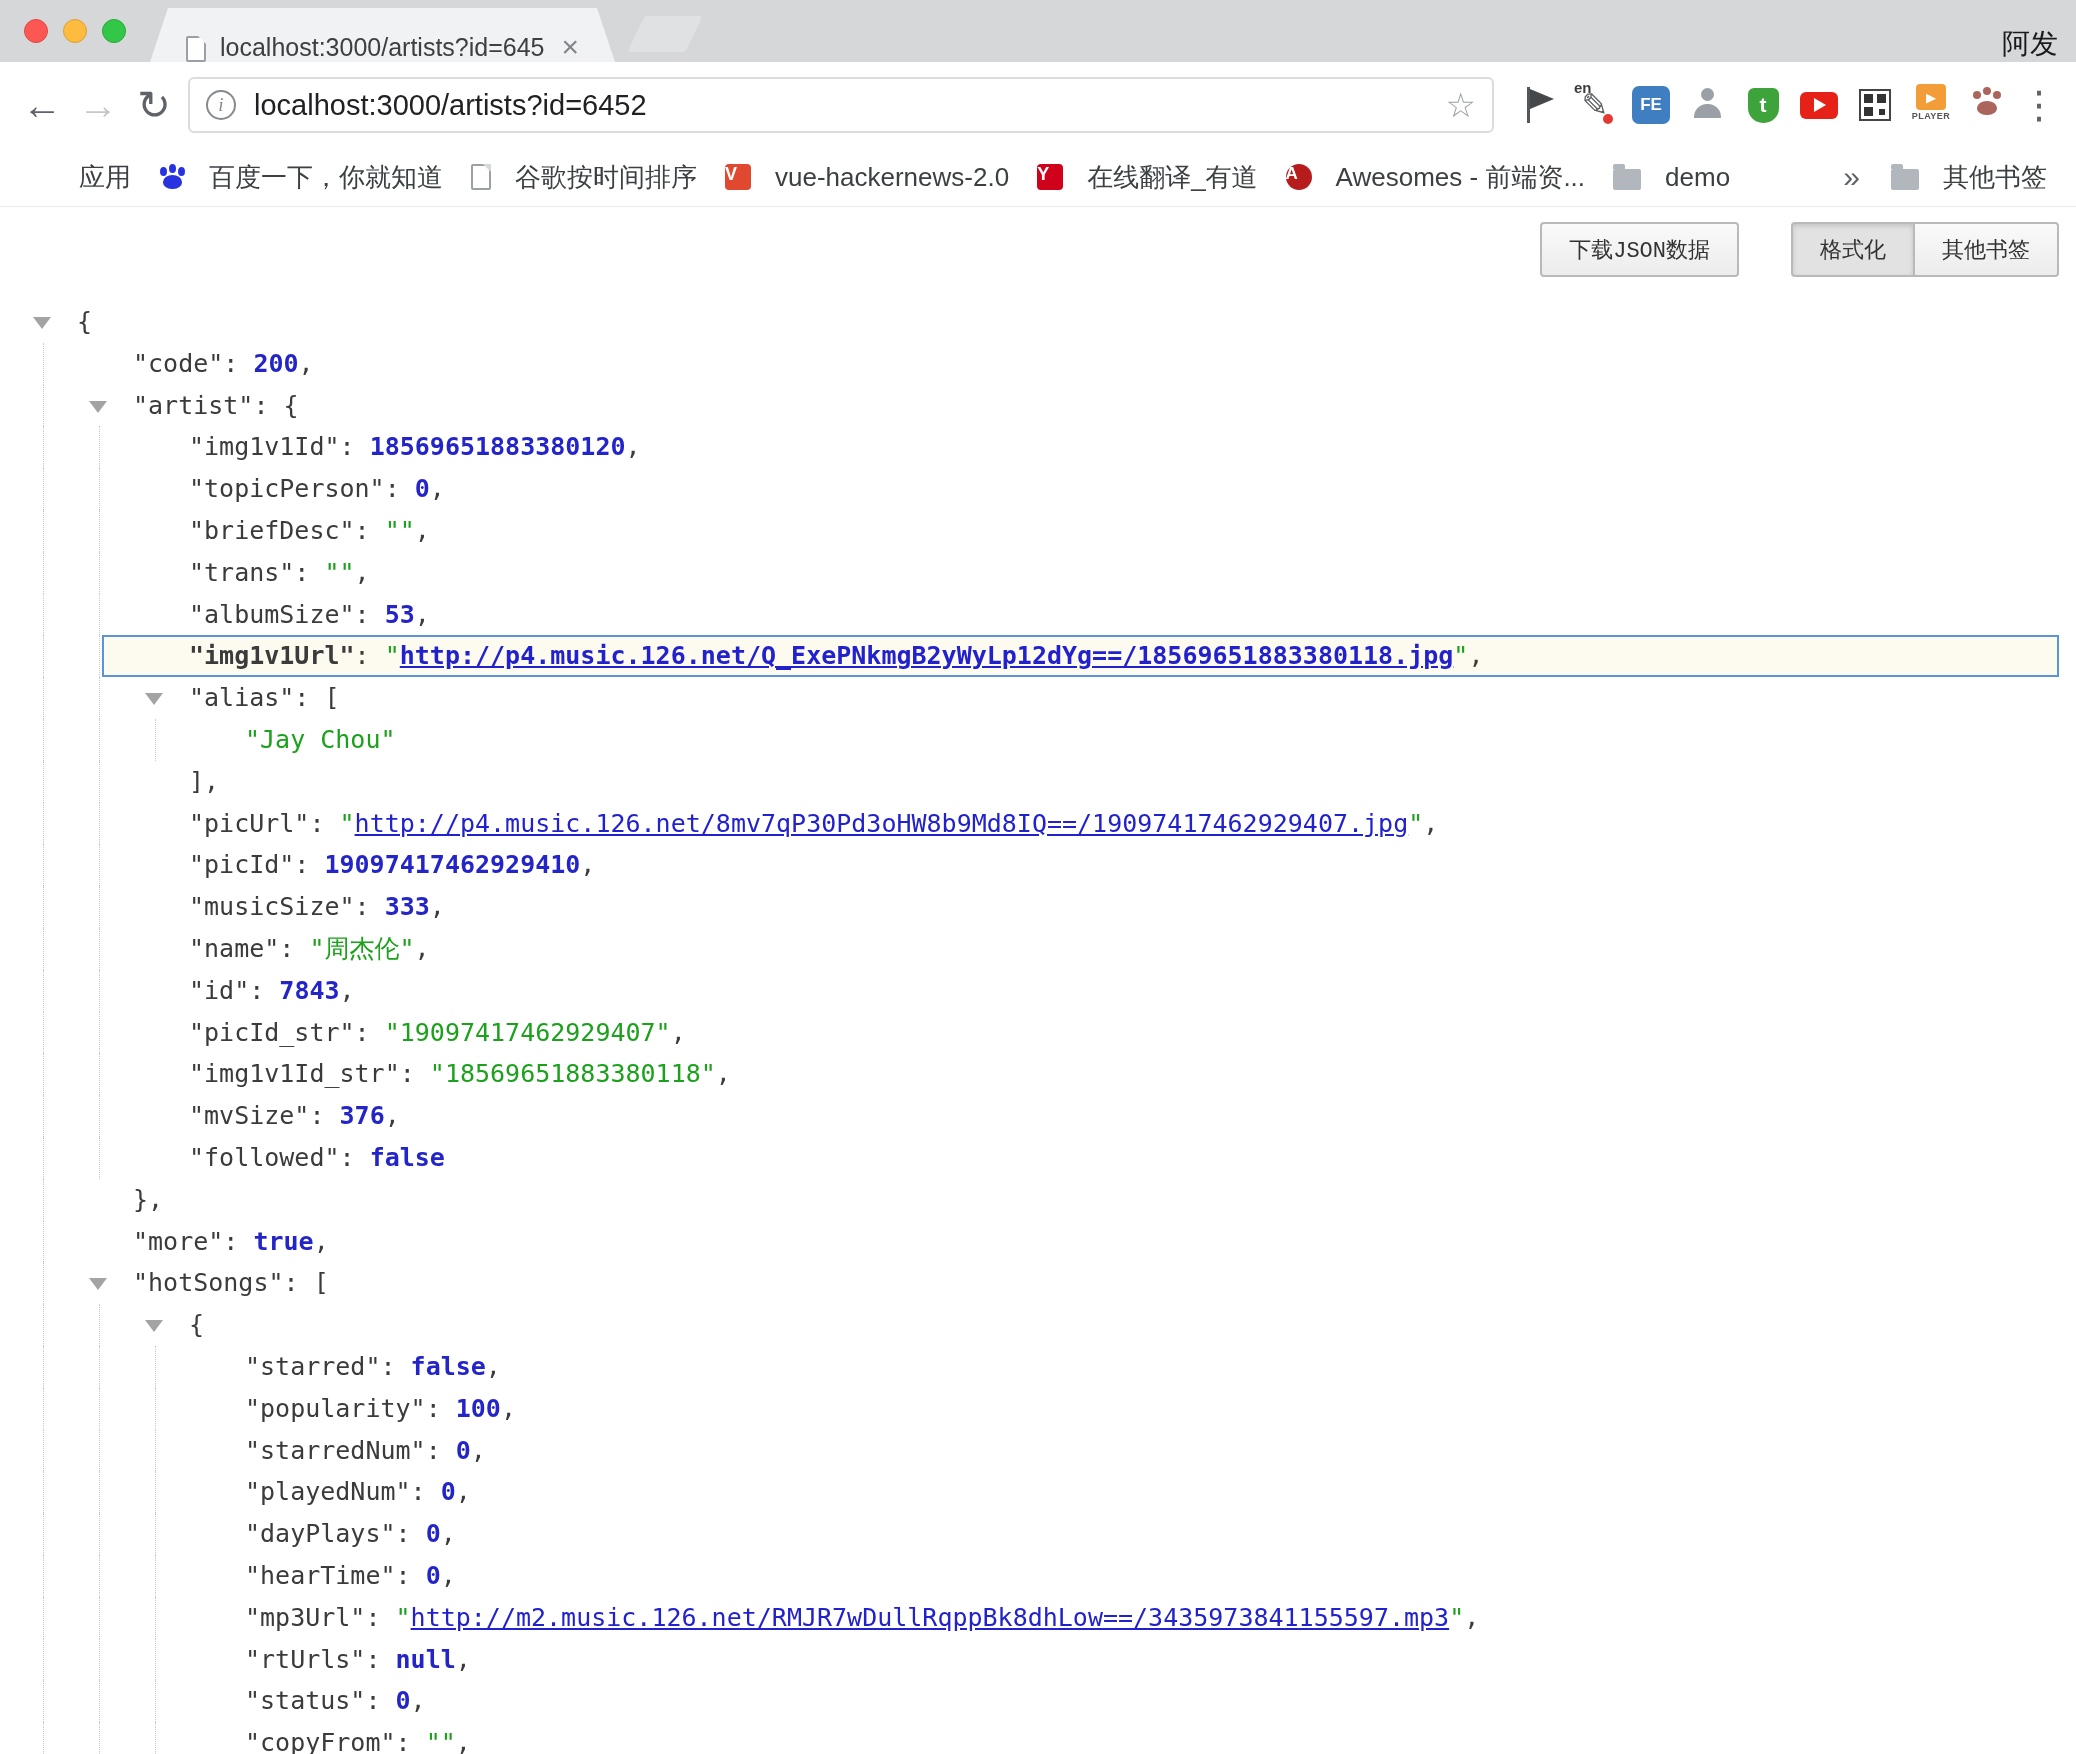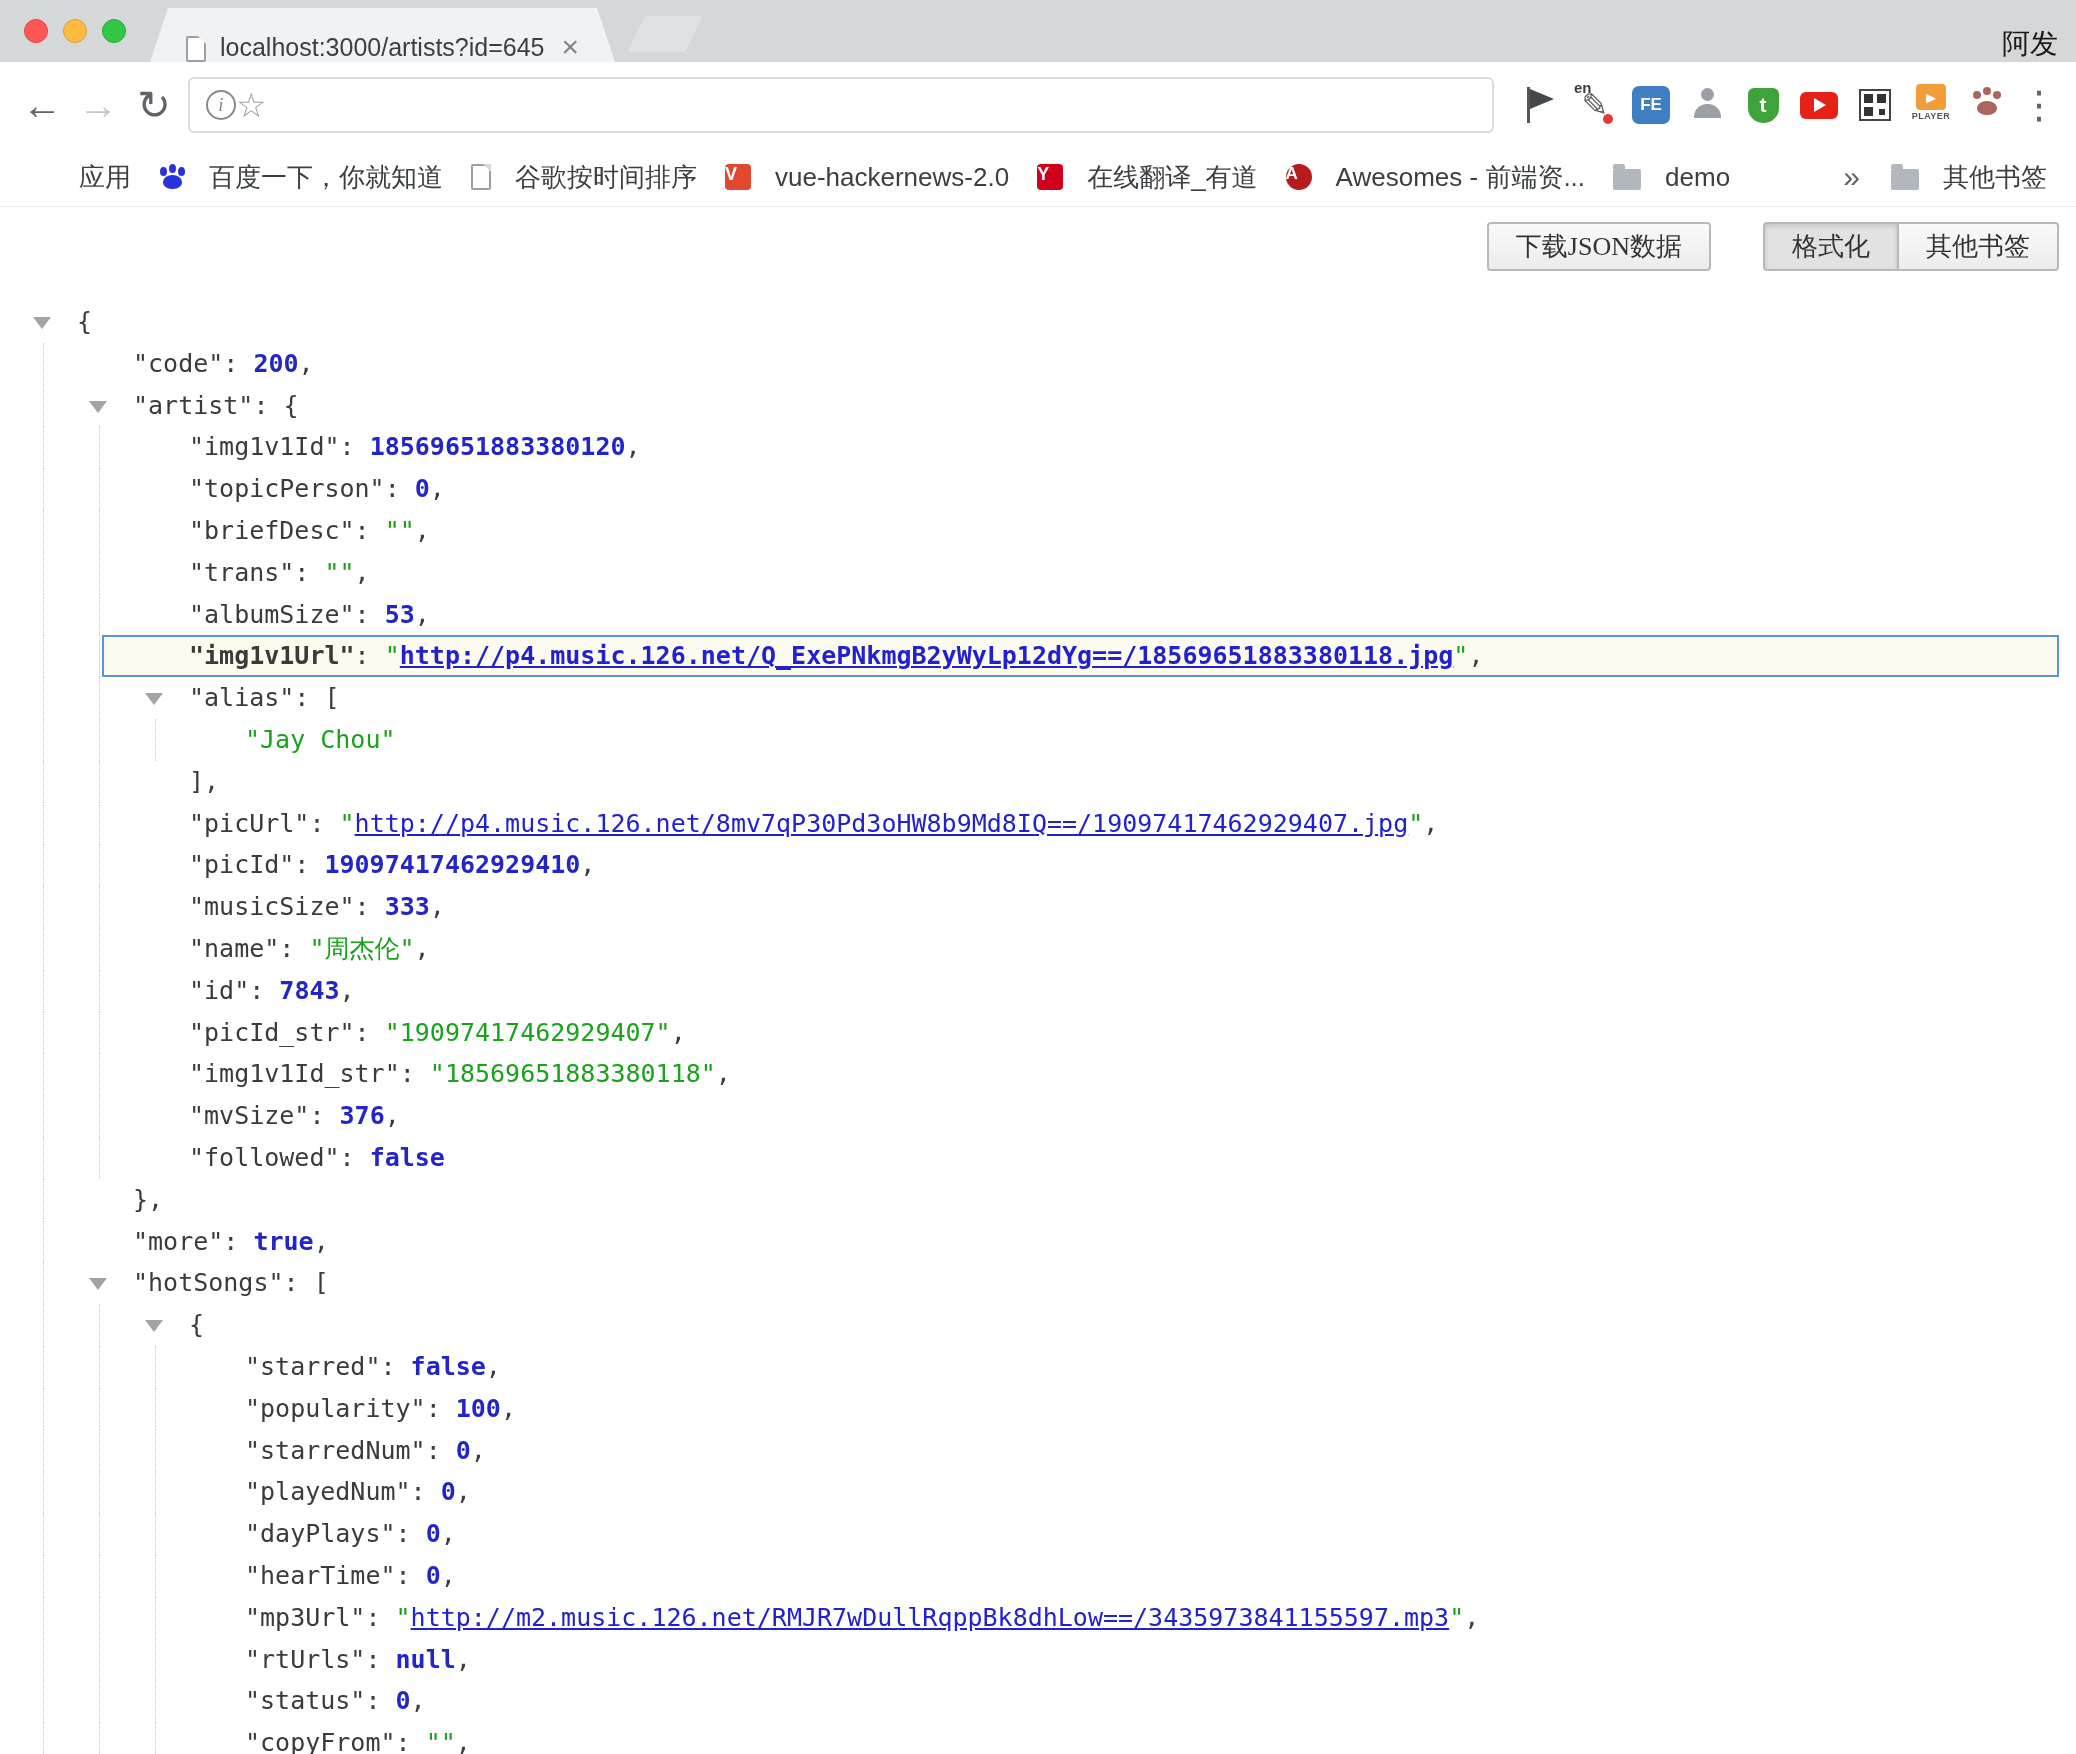--- a/index.html
+++ b/index.html
@@ -99,23 +99,23 @@
   .bm-vue{background:#e0492f}
   .bm-youdao{background:#d0021b}
   .bm-circle{width:26px;height:26px;border-radius:50%;background:#b71c1c;color:#fff;font-weight:bold;font-size:17px;
     display:flex;align-items:center;justify-content:center}
   .bm-folder{width:28px;height:21px;background:#b2b7bd;border-radius:2px;position:relative;margin-top:5px}
   .bm-folder::before{content:'';position:absolute;top:-5px;left:0;width:12px;height:5px;background:#b2b7bd;border-radius:2px 2px 0 0}
 
   
   .content{flex:1;position:relative;background:#fff;overflow:hidden}
   .json-buttons{position:absolute;top:15px;right:17px;display:flex;align-items:center}
-  .jbtn{height:49px;padding:0 27px;font-size:26px;color:#333;cursor:pointer;
+  .jbtn{height:55px;padding:0 27px;font-size:22px;color:#333;cursor:pointer;
     background:linear-gradient(#fafafa,#ececec);border:2px solid #b9b9b9;border-radius:4px;
-    font-family:Liberation Serif, serif;white-space:nowrap}
+    font-family:Liberation Mono, monospace;white-space:nowrap}
   .jbtn.download{margin-right:52px}
   .btn-group{display:flex}
   .btn-group .jbtn:first-child{border-radius:4px 0 0 4px;border-right:0}
   .btn-group .jbtn:last-child{border-radius:0 4px 4px 0}
   .jbtn.active{background:#e2e2e2;box-shadow:inset 0 2px 5px rgba(0,0,0,.14)}
 
   .json-tree{position:absolute;top:94px;left:0;right:0;bottom:0;overflow:hidden;
     font-family:"DejaVu Sans Mono",monospace;font-size:25px}
   .json-line{position:relative;height:41.8px;line-height:41.8px;white-space:pre}
   .line-content{position:relative;z-index:2;display:block}
@@ -150,20 +150,21 @@
     <div class="newtab"></div>
     <div class="user-label">阿发</div>
   </div>
 
   <div class="toolbar">
     <span class="nav-btn">←</span>
     <span class="nav-btn disabled">→</span>
     <span class="nav-btn">↻</span>
     <div class="omnibox">
       <span class="info-icon">i</span>
+      <span class="url-text">localhost:3000/artists?id=6452</span>
       <span class="star">☆</span>
     </div>
     <div class="extensions">
         <div class="ext ext-pennant">
           <i class="pole"></i>
           <i class="flag"></i>
         </div>
         <div class="ext ext-pen">
           <i class="pen-glyph">✎</i>
           <b class="pen-en">en</b>

